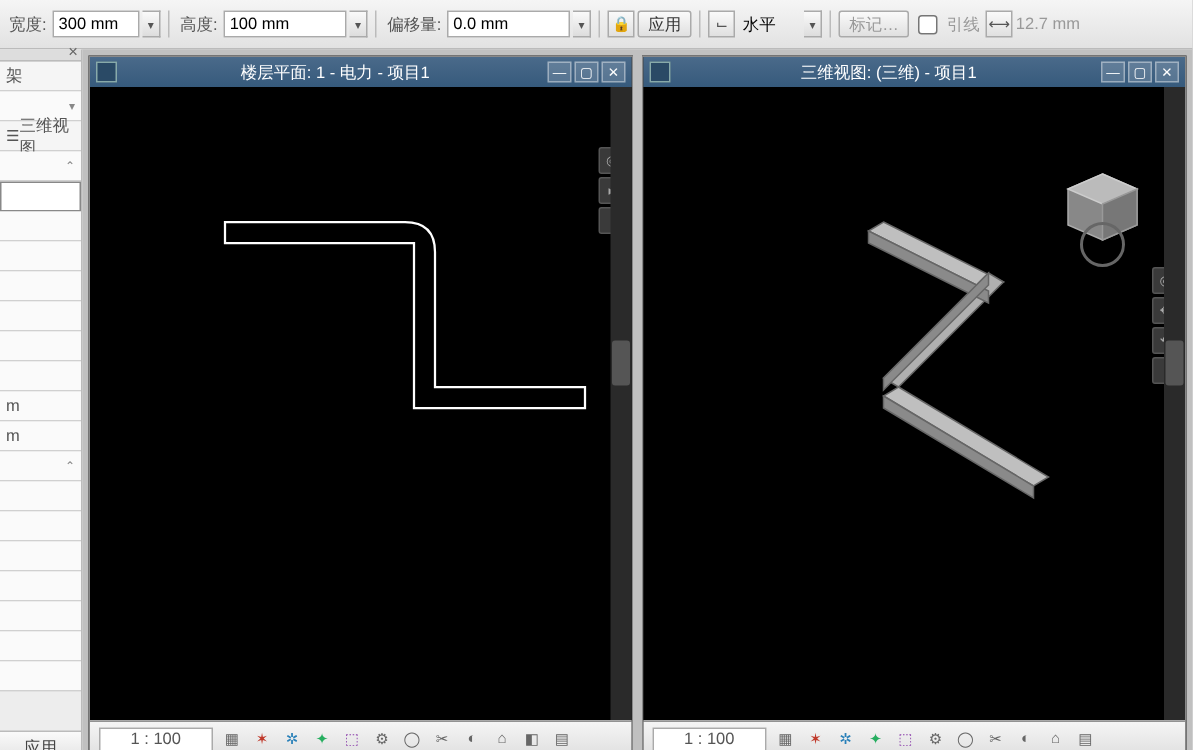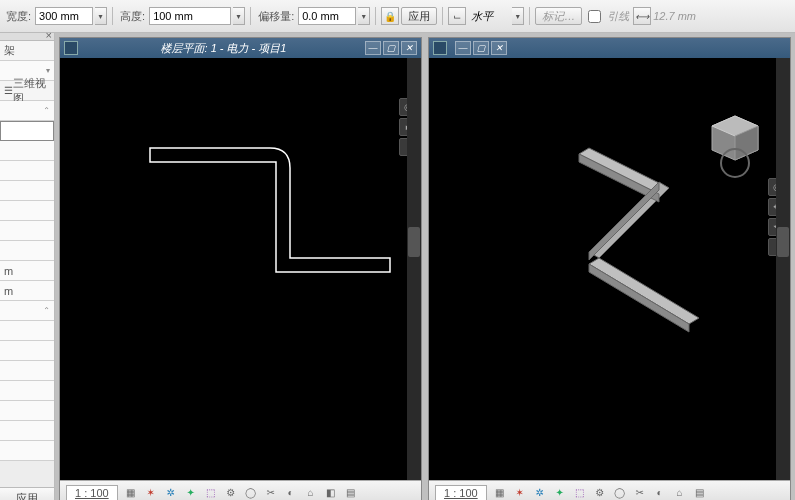--- a/index.html
+++ b/index.html
@@ -5,54 +5,54 @@
 * { margin: 0; padding: 0; box-sizing: border-box; font-family: "Microsoft YaHei", Arial, sans-serif; font-size: 11px; }
 body { width: 795px; height: 500px; background: #e8e8e8; overflow: hidden; }
 
 .toolbar { height: 24px; background: linear-gradient(#f5f5f5, #e2e2e2); border-bottom: 1px solid #bbb; display: flex; align-items: center; padding: 16px 4px; gap: 2px; }
 .toolbar .sep { width: 1px; height: 18px; background: #bbb; margin: 0 3px; }
 .toolbar label { color: #555; padding: 0 2px; }
 .toolbar input[type=text] { height: 18px; border: 1px solid #aaa; background: #fff; padding: 0 3px; }
 .toolbar .dd { width: 12px; height: 18px; border: 1px solid #aaa; border-left: none; background: linear-gradient(#fafafa,#ddd); display: inline-flex; align-items: center; justify-content: center; font-size: 8px; color: #555; }
 .toolbar .btn { height: 18px; padding: 0 6px; border: 1px solid #aaa; background: linear-gradient(#fafafa,#e0e0e0); border-radius: 2px; display: inline-flex; align-items: center; color: #333; cursor: pointer; }
 .toolbar input[type=checkbox] { margin: 0 2px 0 4px; }
-.toolbar .dim { color: #999; font-style: italic; }
+.toolbar .dim { color: #999; }
 .toolbar .iconbox { width:18px; height:18px; border:1px solid #aaa; background:linear-gradient(#fafafa,#e0e0e0); display:inline-flex;align-items:center;justify-content:center;font-size:10px;color:#555;}
 
 .main { display: flex; height: calc(100% - 24px); }
 
 .sidebar { width: 55px; background: #ededed; border-right: 1px solid #bbb; display: flex; flex-direction: column; }
 .sidebar .closebar { height: 8px; background: #ddd; border-bottom: 1px solid #bbb; position: relative; }
 .sidebar .closebar::after { content: "×"; position: absolute; right: 2px; top: -4px; font-size: 11px; color: #666; }
 .sidebar .row { height: 20px; border-bottom: 1px solid #d0d0d0; display:flex; align-items:center; padding: 0 4px; color:#555; background:#f5f5f5;}
 .sidebar .row.light { background:#fafafa; }
 .sidebar .row.btncell { justify-content:flex-end; }
 .sidebar .row .chev { font-size:8px; color:#888;}
 .sidebar .bottombtn { margin-top:auto; height:22px; border-top:1px solid #bbb; background:linear-gradient(#fafafa,#e0e0e0); display:flex;align-items:center;justify-content:center;color:#444;}
 
 .views { flex: 1; display: flex; gap: 6px; padding: 4px; background: #c0c0c0; }
 
 .viewpane { flex: 1; display: flex; flex-direction: column; border: 1px solid #888; background: #000; position: relative; }
-.viewpane .titlebar { height: 20px; background: linear-gradient(#4a6a8a,#365a7c); color: #fff; display: flex; align-items: center; padding: 0 4px; font-size: 12px; font-style: italic; }
+.viewpane .titlebar { height: 20px; background: linear-gradient(#4a6a8a,#365a7c); color: #fff; display: flex; align-items: center; padding: 0 4px; font-size: 12px; }
 .viewpane .titlebar .ticon { width:14px;height:14px;background:#2a4a66;border:1px solid #8aa;margin-right:6px;}
 .viewpane .titlebar .title { flex:1; text-align:center; }
 .viewpane .titlebar .wbtn { width:16px;height:14px;margin-left:2px;background:rgba(255,255,255,.15);border:1px solid rgba(255,255,255,.4);display:flex;align-items:center;justify-content:center;font-size:9px;}
 
 .canvas { flex: 1; background: #000; position: relative; overflow: hidden; }
 
 .vtoolbar { position:absolute; right:4px; width:18px; display:flex; flex-direction:column; gap:2px;}
 .vtoolbar .vbtn { width:18px; height:18px; background:#3a3a3a; border:1px solid #555; border-radius:2px; display:flex;align-items:center;justify-content:center;color:#aaa;font-size:9px;}
 .vtoolbar.top1 { top: 40px; }
 .vtoolbar.mid { top: 120px; }
 
 .scrollbar-v { position:absolute; right:0; top:20px; bottom:24px; width:14px; background:#2a2a2a; }
 .scrollbar-v .thumb { position:absolute; left:1px; right:1px; top:40%; height:30px; background:#555; border-radius:2px;}
 
 .statusbar { height: 24px; background: linear-gradient(#f5f5f5,#e0e0e0); border-top:1px solid #aaa; display:flex; align-items:center; padding: 0 6px; gap:6px; color:#555;}
-.statusbar .scale { border:1px solid #aaa; background:#fff; padding:0 8px; height:16px; display:flex;align-items:center;text-decoration:underline;}
+.statusbar .scale { border:1px solid #aaa; background:#fff; padding:0 20px; height:16px; display:flex;align-items:center;}
 .statusbar .sicon { width:14px; height:14px; display:inline-flex;align-items:center;justify-content:center;font-size:10px;color:#666;}
 .statusbar .sicon.c1{color:#c0392b;} .statusbar .sicon.c2{color:#2980b9;} .statusbar .sicon.c3{color:#27ae60;} .statusbar .sicon.c4{color:#8e44ad;}
 
 .viewcube { position:absolute; right:20px; top:50px; width:70px; height:70px; }
 .viewcube svg { width:100%; height:100%; }
 
 .plan-shape { position:absolute; left:80px; top:80px; }
 .iso-shape { position:absolute; left:130px; top:60px; }
 </style>
 </head>
@@ -61,28 +61,28 @@
 <div class="toolbar">
   <label>宽度:</label>
   <input type="text" style="width: 58px;" value="300 mm">
   <span class="dd">▾</span>
   <div class="sep"></div>
   <label>高度:</label>
   <input type="text" style="width: 82px;" value="100 mm">
   <span class="dd">▾</span>
   <div class="sep"></div>
   <label>偏移量:</label>
-  <input type="text" style="width: 58px;" value="0.0 mm">
+  <input type="text" style="width: 82px;" value="0.0 mm">
   <span class="dd">▾</span>
   <div class="sep"></div>
   <span class="iconbox">🔒</span>
   <span class="btn">应用</span>
   <div class="sep"></div>
   <span class="iconbox">⌙</span>
-  <input type="text" style="width: 42px; border: none; background: transparent; font-style: italic;" value="水平">
+  <input type="text" style="width: 42px; border: none; background: transparent;" value="水平">
   <span class="dd">▾</span>
   <div class="sep"></div>
   <span class="btn dim">标记…</span>
   <input type="checkbox" style="">
   <label class="dim">引线</label>
   <span class="iconbox dim">⟷</span>
   <span class="dim">12.7 mm</span>
 </div>
 
 <div class="main">
@@ -164,20 +164,21 @@
         <span class="sicon">◐</span>
         <span class="sicon">⌂</span>
         <span class="sicon">◧</span>
         <span class="sicon">▤</span>
       </div>
     </div>
 
     <div class="viewpane">
       <div class="titlebar">
         <span class="ticon"></span>
+        <span class="title">三维视图: (三维) - 项目1</span>
         <span class="wbtn">—</span>
         <span class="wbtn">▢</span>
         <span class="wbtn">✕</span>
       </div>
       <div class="canvas">
         <div class="viewcube">
           <svg viewBox="0 0 70 70">
             <polygon points="35,8 58,18 58,42 35,52 12,42 12,18" fill="#888" stroke="#aaa"></polygon>
             <polygon points="35,8 58,18 35,28 12,18" fill="#bbb" stroke="#ccc"></polygon>
             <polygon points="35,28 58,18 58,42 35,52" fill="#777" stroke="#999"></polygon>

